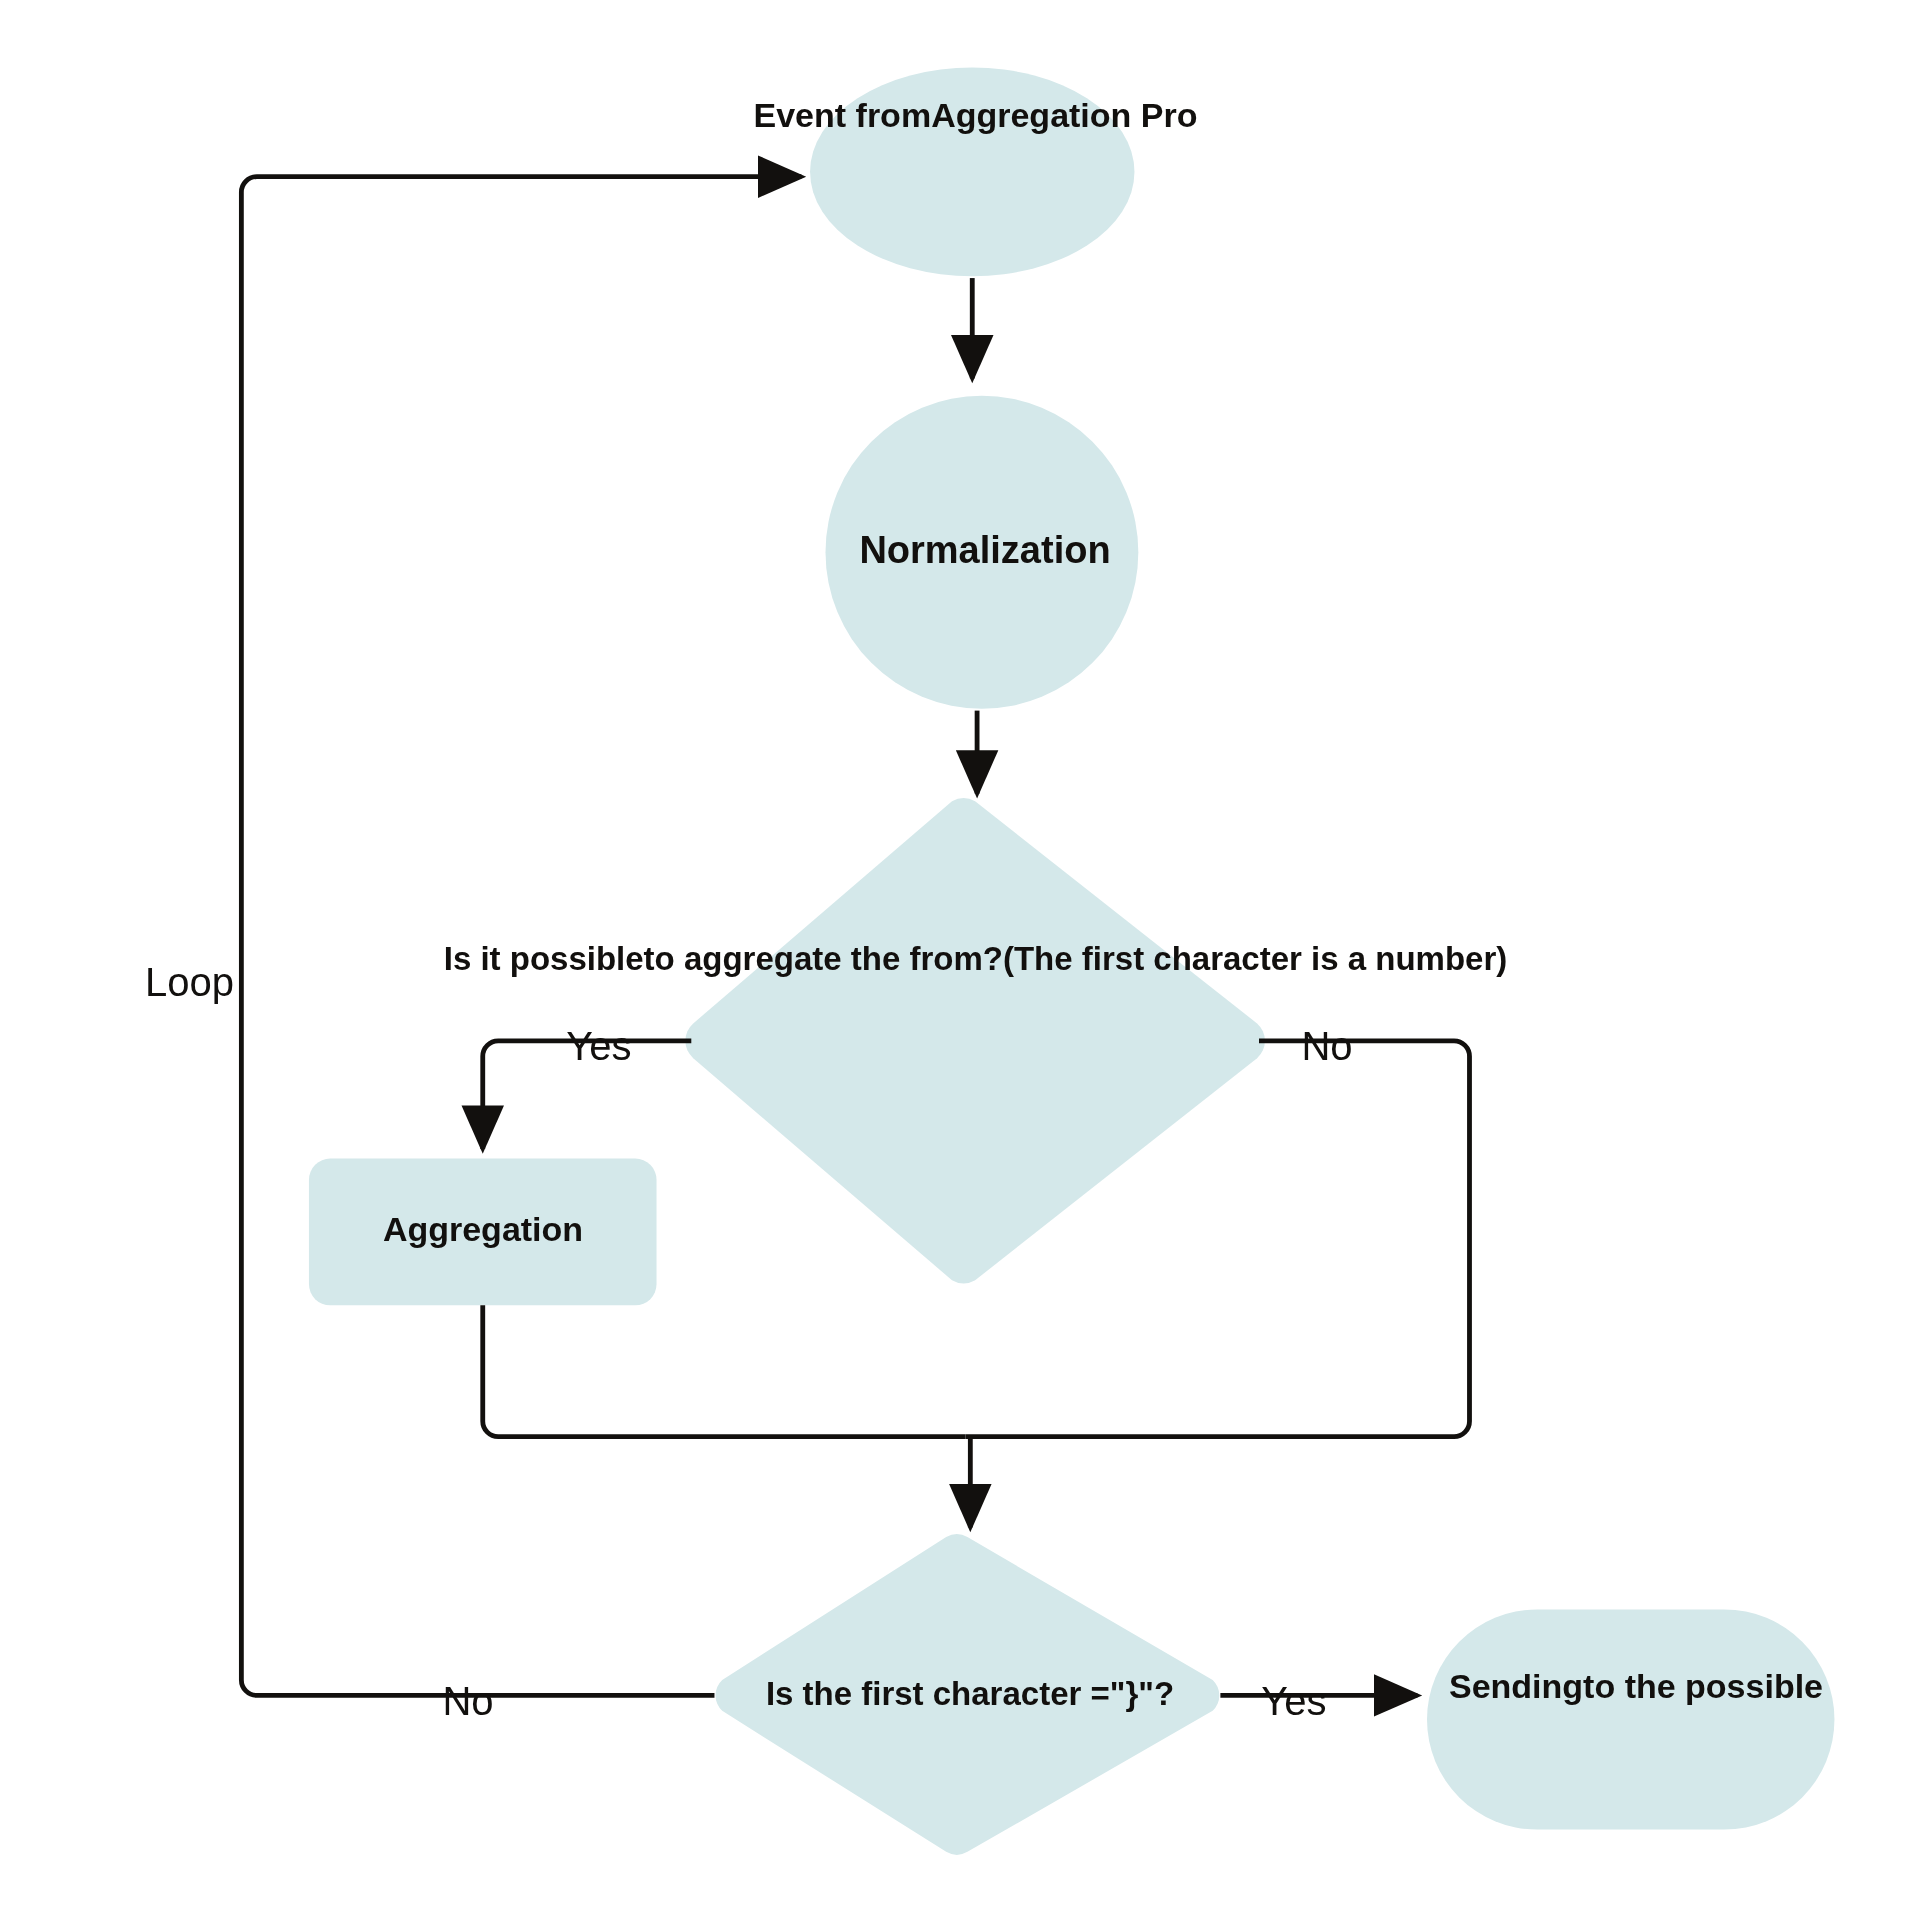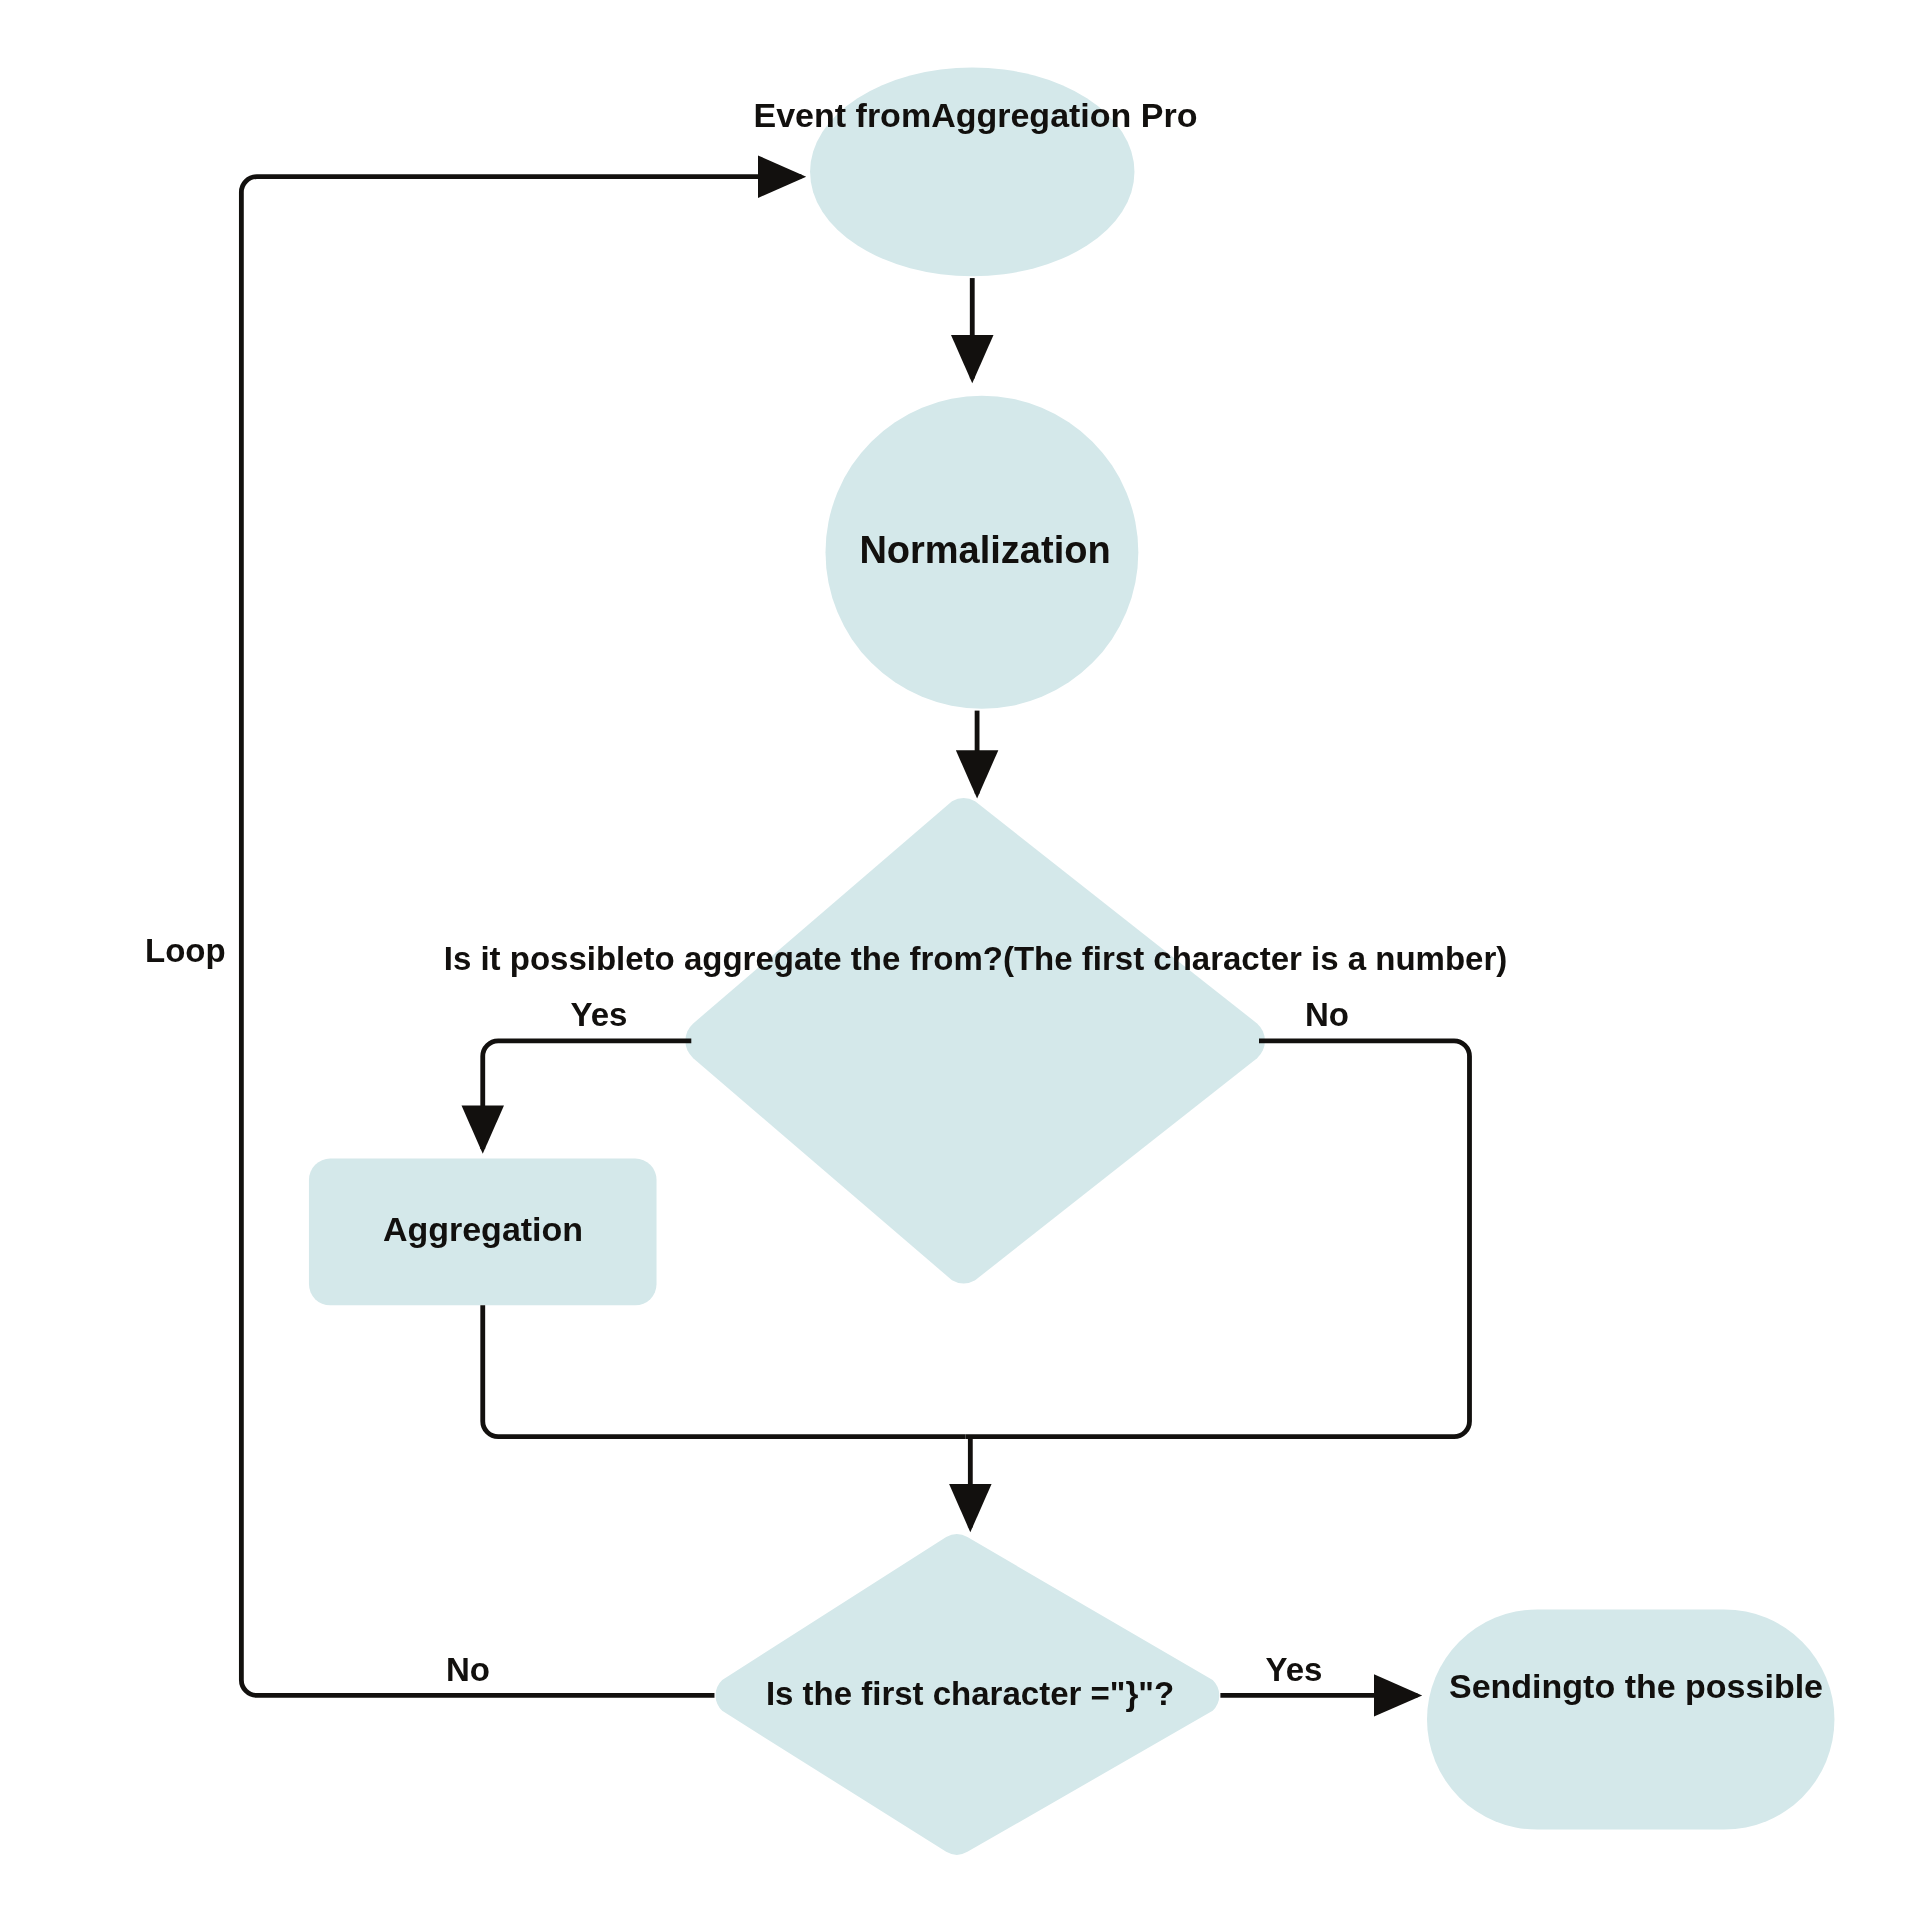--- a/index.html
+++ b/index.html
@@ -28,24 +28,25 @@
     justify-content: center;
     text-align: center;
     color: #12100e;
     font-weight: bold;
     pointer-events: none;
   }
   .node-label .ln { display: block; white-space: pre; }
   .edge-label {
     position: absolute;
     color: #12100e;
-    font-weight: bold;
-    font-size: 33px;
+    font-weight: normal;
+    font-size: 40px;
     white-space: pre;
     text-align: center;
+    margin-top: 28px;
   }
 
   
   #start-label    { left: 763px;  top: 93px;   width: 425px; font-size: 34px;  line-height: 1.30; }
   #norm-label     { left: 811px;  top: 526px;  width: 348px; font-size: 38px;  line-height: 1.30; }
   #decision1-label{ left: 676px;  top: 937px;  width: 599px; font-size: 33px;  line-height: 1.32; }
   #decision1-label .gap { height: 33px; }
   #agg-label      { left: 319px;  top: 1207px; width: 328px; font-size: 34px;  line-height: 1.30; }
   #decision2-label{ left: 714px;  top: 1673px; width: 512px; font-size: 33px;  line-height: 1.30; }
   #storage-label  { left: 1443px; top: 1664px; width: 386px; font-size: 34px;  line-height: 1.32; }

